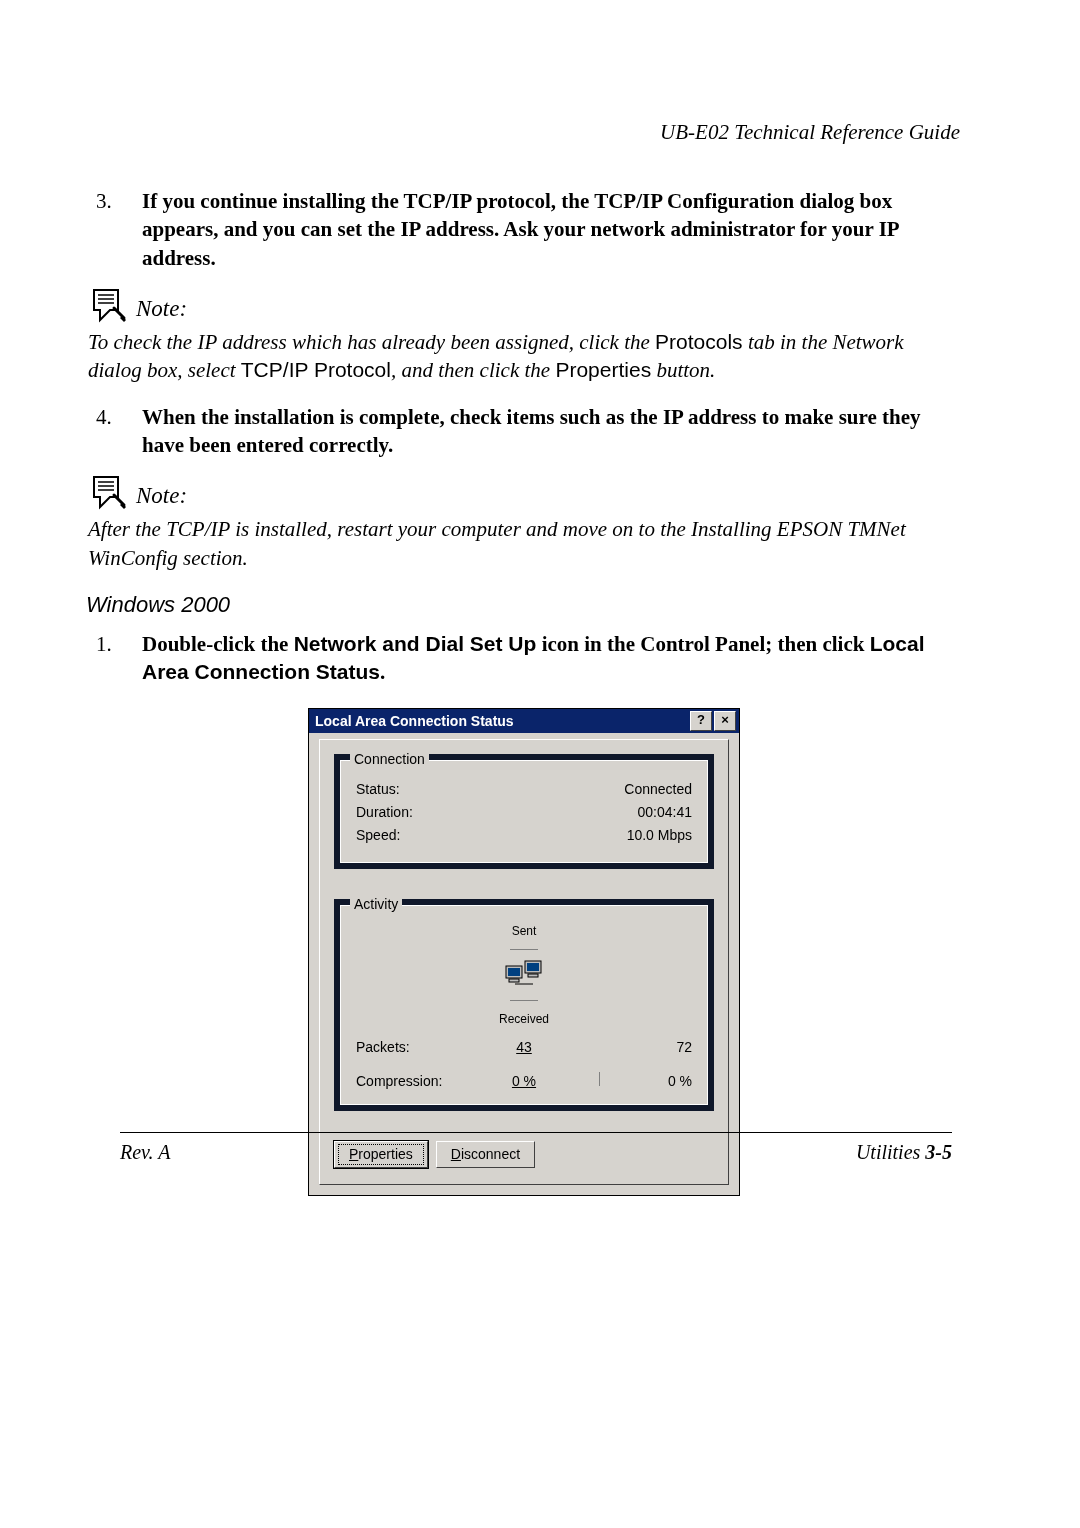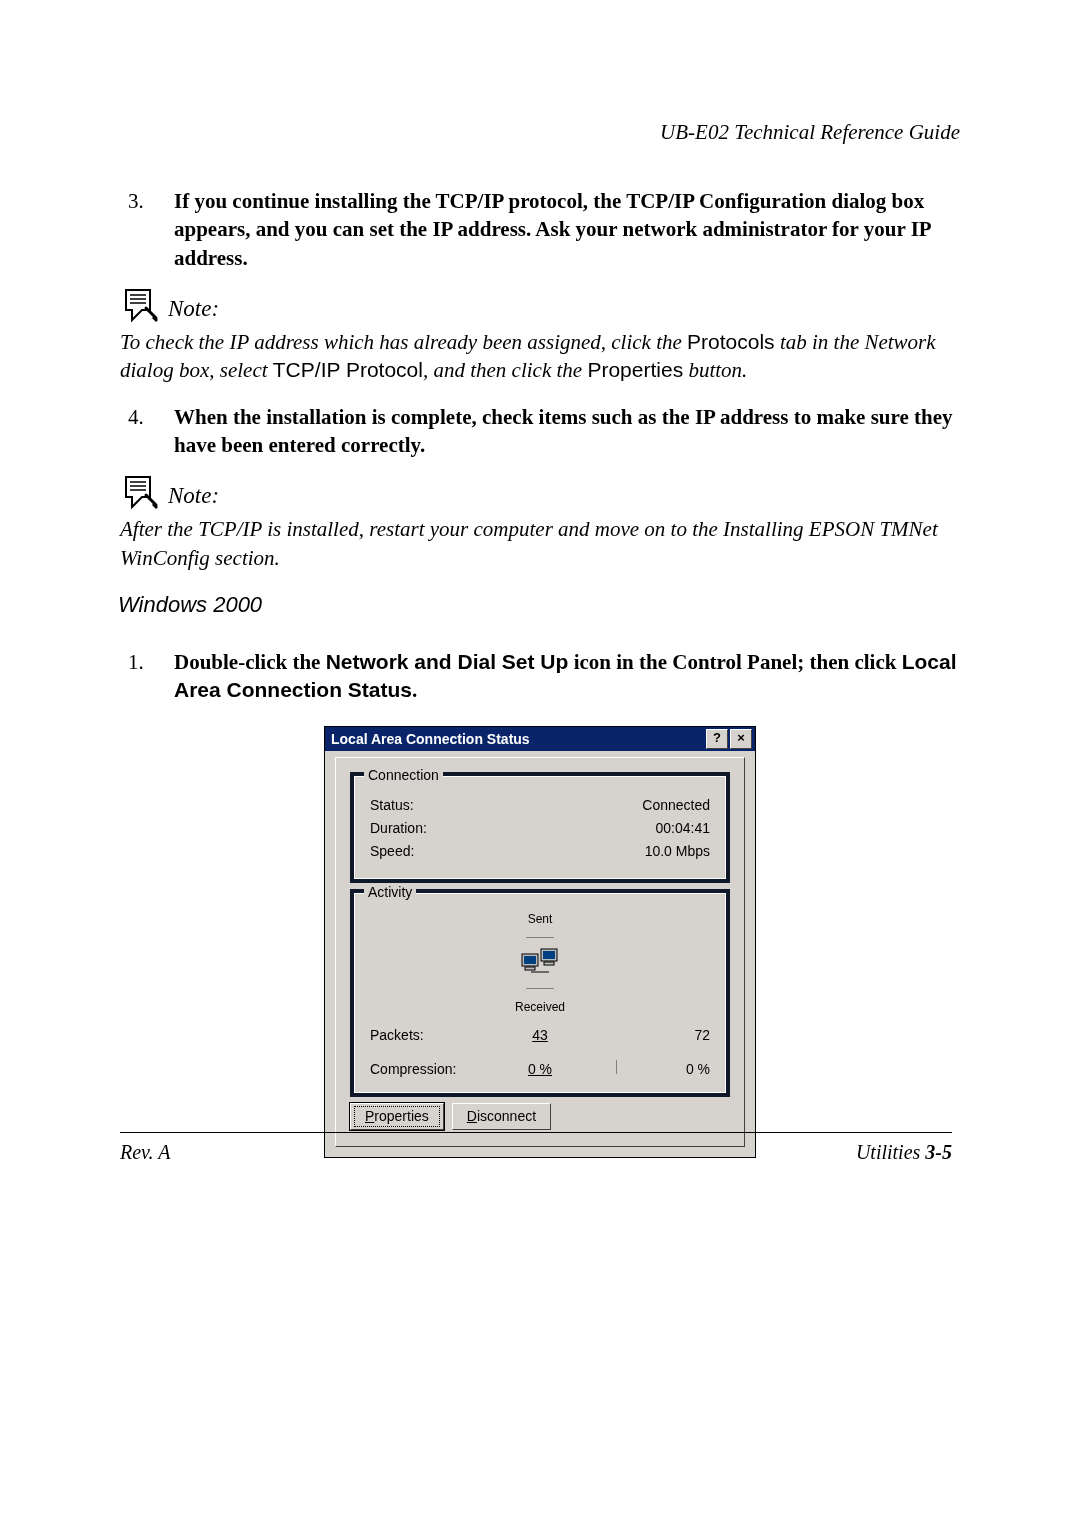--- a/index.html
+++ b/index.html
@@ -10,21 +10,21 @@
     height: 1528px;
     background: #ffffff;
     font-family: "Palatino Linotype", "Book Antiqua", Palatino, serif;
     color: #000000;
   }
   .page {
     position: relative;
     width: 1080px;
     height: 1222px;
     box-sizing: border-box;
-    padding: 120px 120px 0 120px;
+    padding: 120px 120px 0 88px;
   }
   .header-right {
     text-align: right;
     font-style: italic;
     font-size: 21px;
     margin-bottom: 42px;
   }
   .body-text {
     font-size: 21px;
     line-height: 1.35;
@@ -70,21 +70,21 @@
   }
   .sans {
     font-family: Arial, Helvetica, sans-serif;
     font-style: normal;
   }
   .section-heading {
     font-family: Arial, Helvetica, sans-serif;
     font-style: italic;
     font-size: 22px;
     margin-top: 10px;
-    margin-bottom: 28px;
+    margin-bottom: 10px;
     margin-left: -2px;
   }
 
   
   .dialog-wrap {
     display: flex;
     justify-content: center;
     margin-top: 22px;
   }
   .dialog {
@@ -145,24 +145,24 @@
   }
   .tab-panel {
     border-top: 1px solid #ffffff;
     border-left: 1px solid #ffffff;
     border-right: 1px solid #404040;
     border-bottom: 1px solid #404040;
     padding: 14px 14px 16px 14px;
     background: #d6d3ce;
   }
   .groupbox {
-    border: 4px solid #0f172a;
+    border: 6px solid #0f172a;
     box-shadow: inset -1px -1px 0 #ffffff, inset 1px 1px 0 #ffffff;
     padding: 16px 14px 14px 14px;
-    margin-bottom: 6px;
+    margin-bottom: 30px;
     position: relative;
   }
   .groupbox-title {
     position: absolute;
     top: -10px;
     left: 10px;
     background: #d6d3ce;
     padding: 0 4px;
     font-size: 14px;
   }

